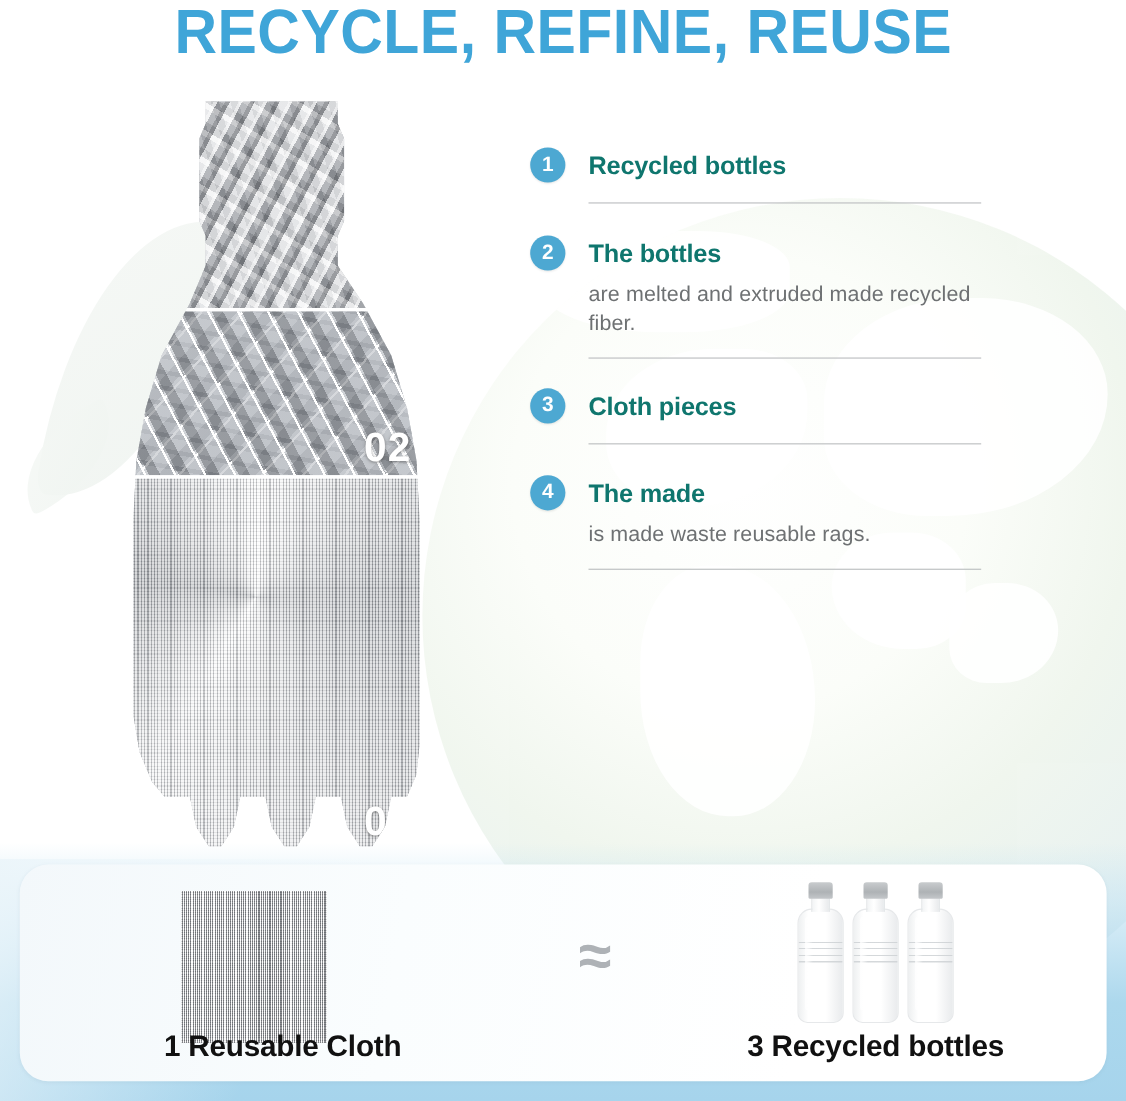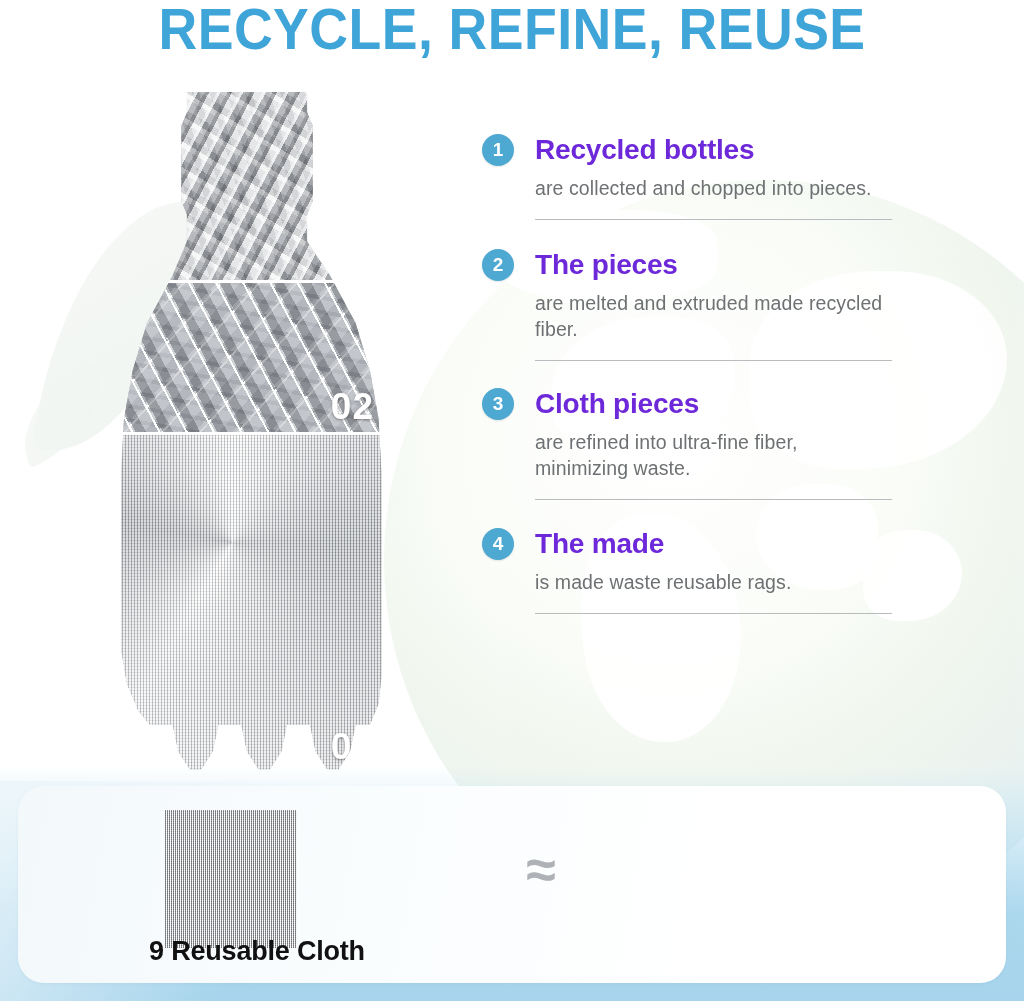--- a/index.html
+++ b/index.html
@@ -186,23 +186,23 @@
     background:#4da8d2;
     color:#ffffff;
     font-size:19px;
     font-weight:700;
     display:flex; align-items:center; justify-content:center;
     box-shadow:0 1px 2px rgba(0,0,0,.10);
     margin-right:21px;
     font-family:"Liberation Sans", sans-serif;
   }
   .step-title {
-    font-size:28px;
-    font-weight:700;
-    color:#6d28d9;
+    font-size:23px;
+    font-weight:700;
+    color:#0f766e;
     letter-spacing:-.2px;
     line-height:30px;
     text-align:center;
   }
   .step-body {
     margin-left:53px;
     margin-top:9px;
     font-size:19.5px;
     line-height:26px;
     color:#6e7173;
@@ -340,58 +340,76 @@
   </div>
 </div>
 
 <div id="steps">
 
   <div class="step sp-1">
     <div class="step-head">
       <div class="badge">1</div>
       <div class="step-title">Recycled bottles</div>
     </div>
-    <div class="step-body">are collected and chopped into pieces.</div>
     <div class="step-rule"></div>
   </div>
 
   <div class="step sp-2">
     <div class="step-head">
       <div class="badge">2</div>
-      <div class="step-title">The pieces</div>
+      <div class="step-title">The bottles</div>
     </div>
     <div class="step-body">are melted and extruded made recycled fiber.</div>
     <div class="step-rule"></div>
   </div>
 
   <div class="step sp-3">
     <div class="step-head">
       <div class="badge">3</div>
       <div class="step-title">Cloth pieces</div>
     </div>
-    <div class="step-body">are refined into ultra-fine fiber, minimizing waste.</div>
     <div class="step-rule"></div>
   </div>
 
   <div class="step sp-4">
     <div class="step-head">
       <div class="badge">4</div>
       <div class="step-title">The made</div>
     </div>
     <div class="step-body">is made waste reusable rags.</div>
     <div class="step-rule"></div>
   </div>
 
 </div>
 
 <div id="compare-card">
 
   <div class="cmp-col cmp-left">
     <div class="swatch"></div>
-    <div class="cmp-caption">9 Reusable Cloth</div>
+    <div class="cmp-caption">1 Reusable Cloth</div>
   </div>
 
   <div class="cmp-col cmp-mid">
     <span class="approx">≈</span>
   </div>
 
+  <div class="cmp-col cmp-right">
+    <div class="bottles-row">
+      <div class="mini-bottle">
+        <div class="mb-body"></div>
+        <div class="mb-neck"></div>
+        <div class="mb-cap"></div>
+      </div>
+      <div class="mini-bottle">
+        <div class="mb-body"></div>
+        <div class="mb-neck"></div>
+        <div class="mb-cap"></div>
+      </div>
+      <div class="mini-bottle">
+        <div class="mb-body"></div>
+        <div class="mb-neck"></div>
+        <div class="mb-cap"></div>
+      </div>
+    </div>
+    <div class="cmp-caption">3 Recycled bottles</div>
+  </div>
 
 </div>
 
 </body></html>

